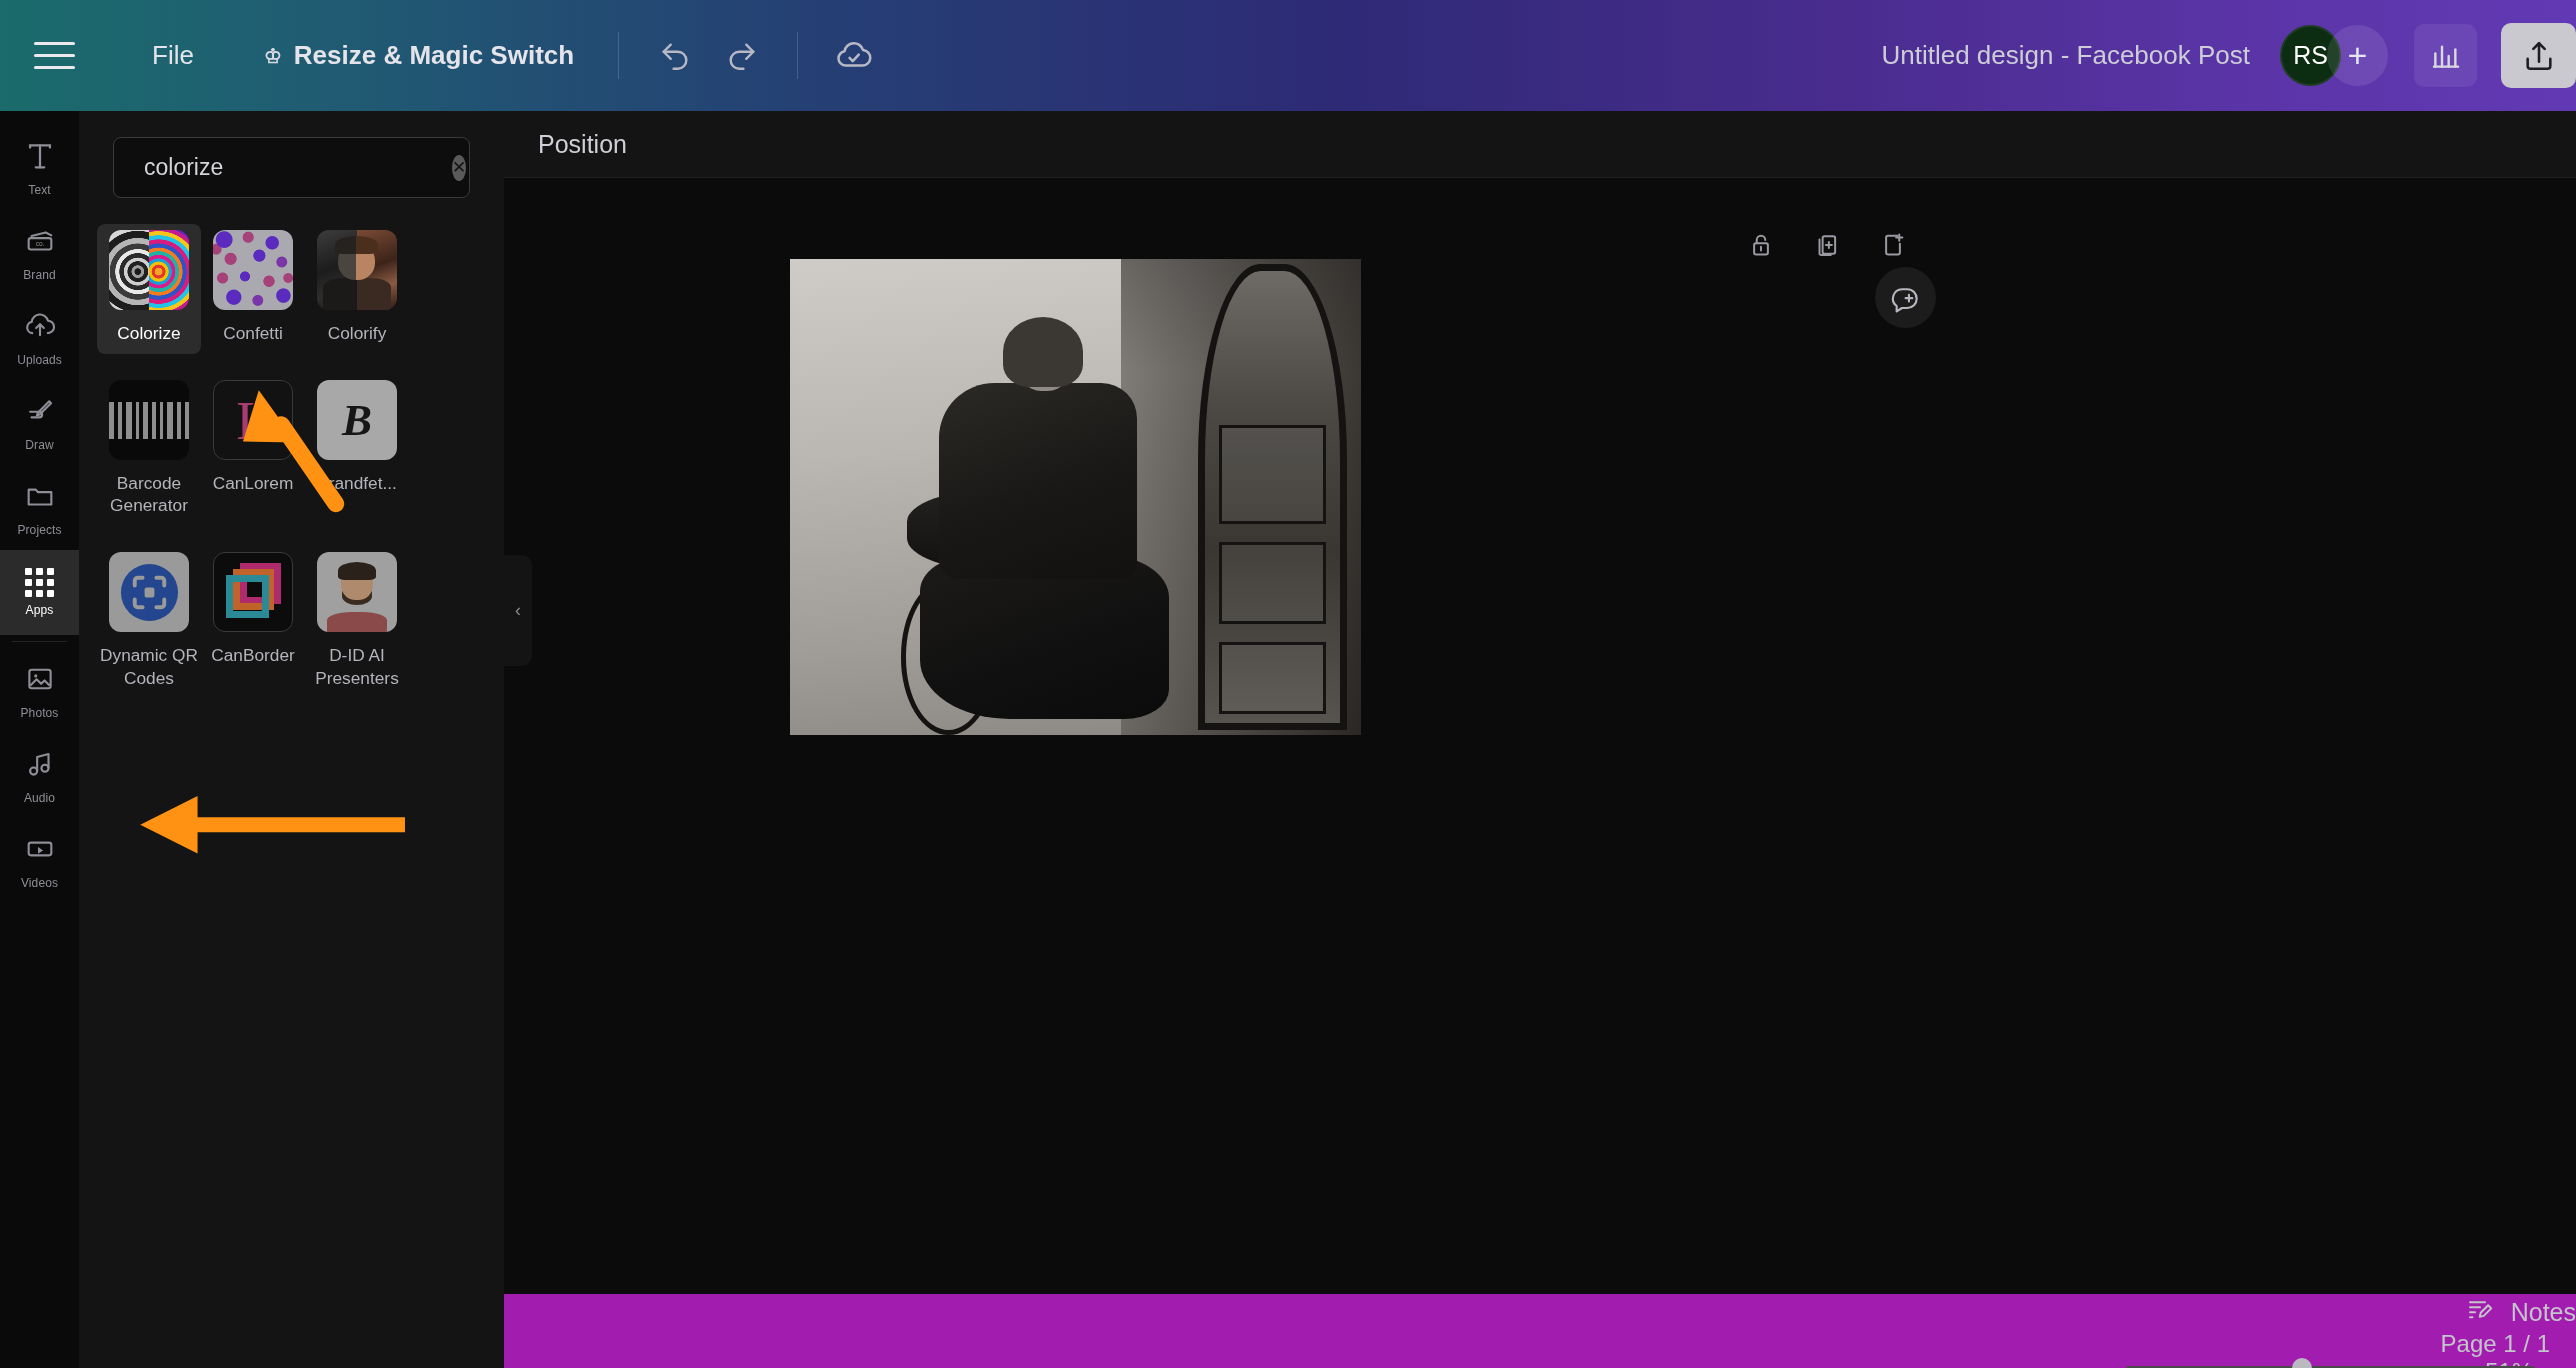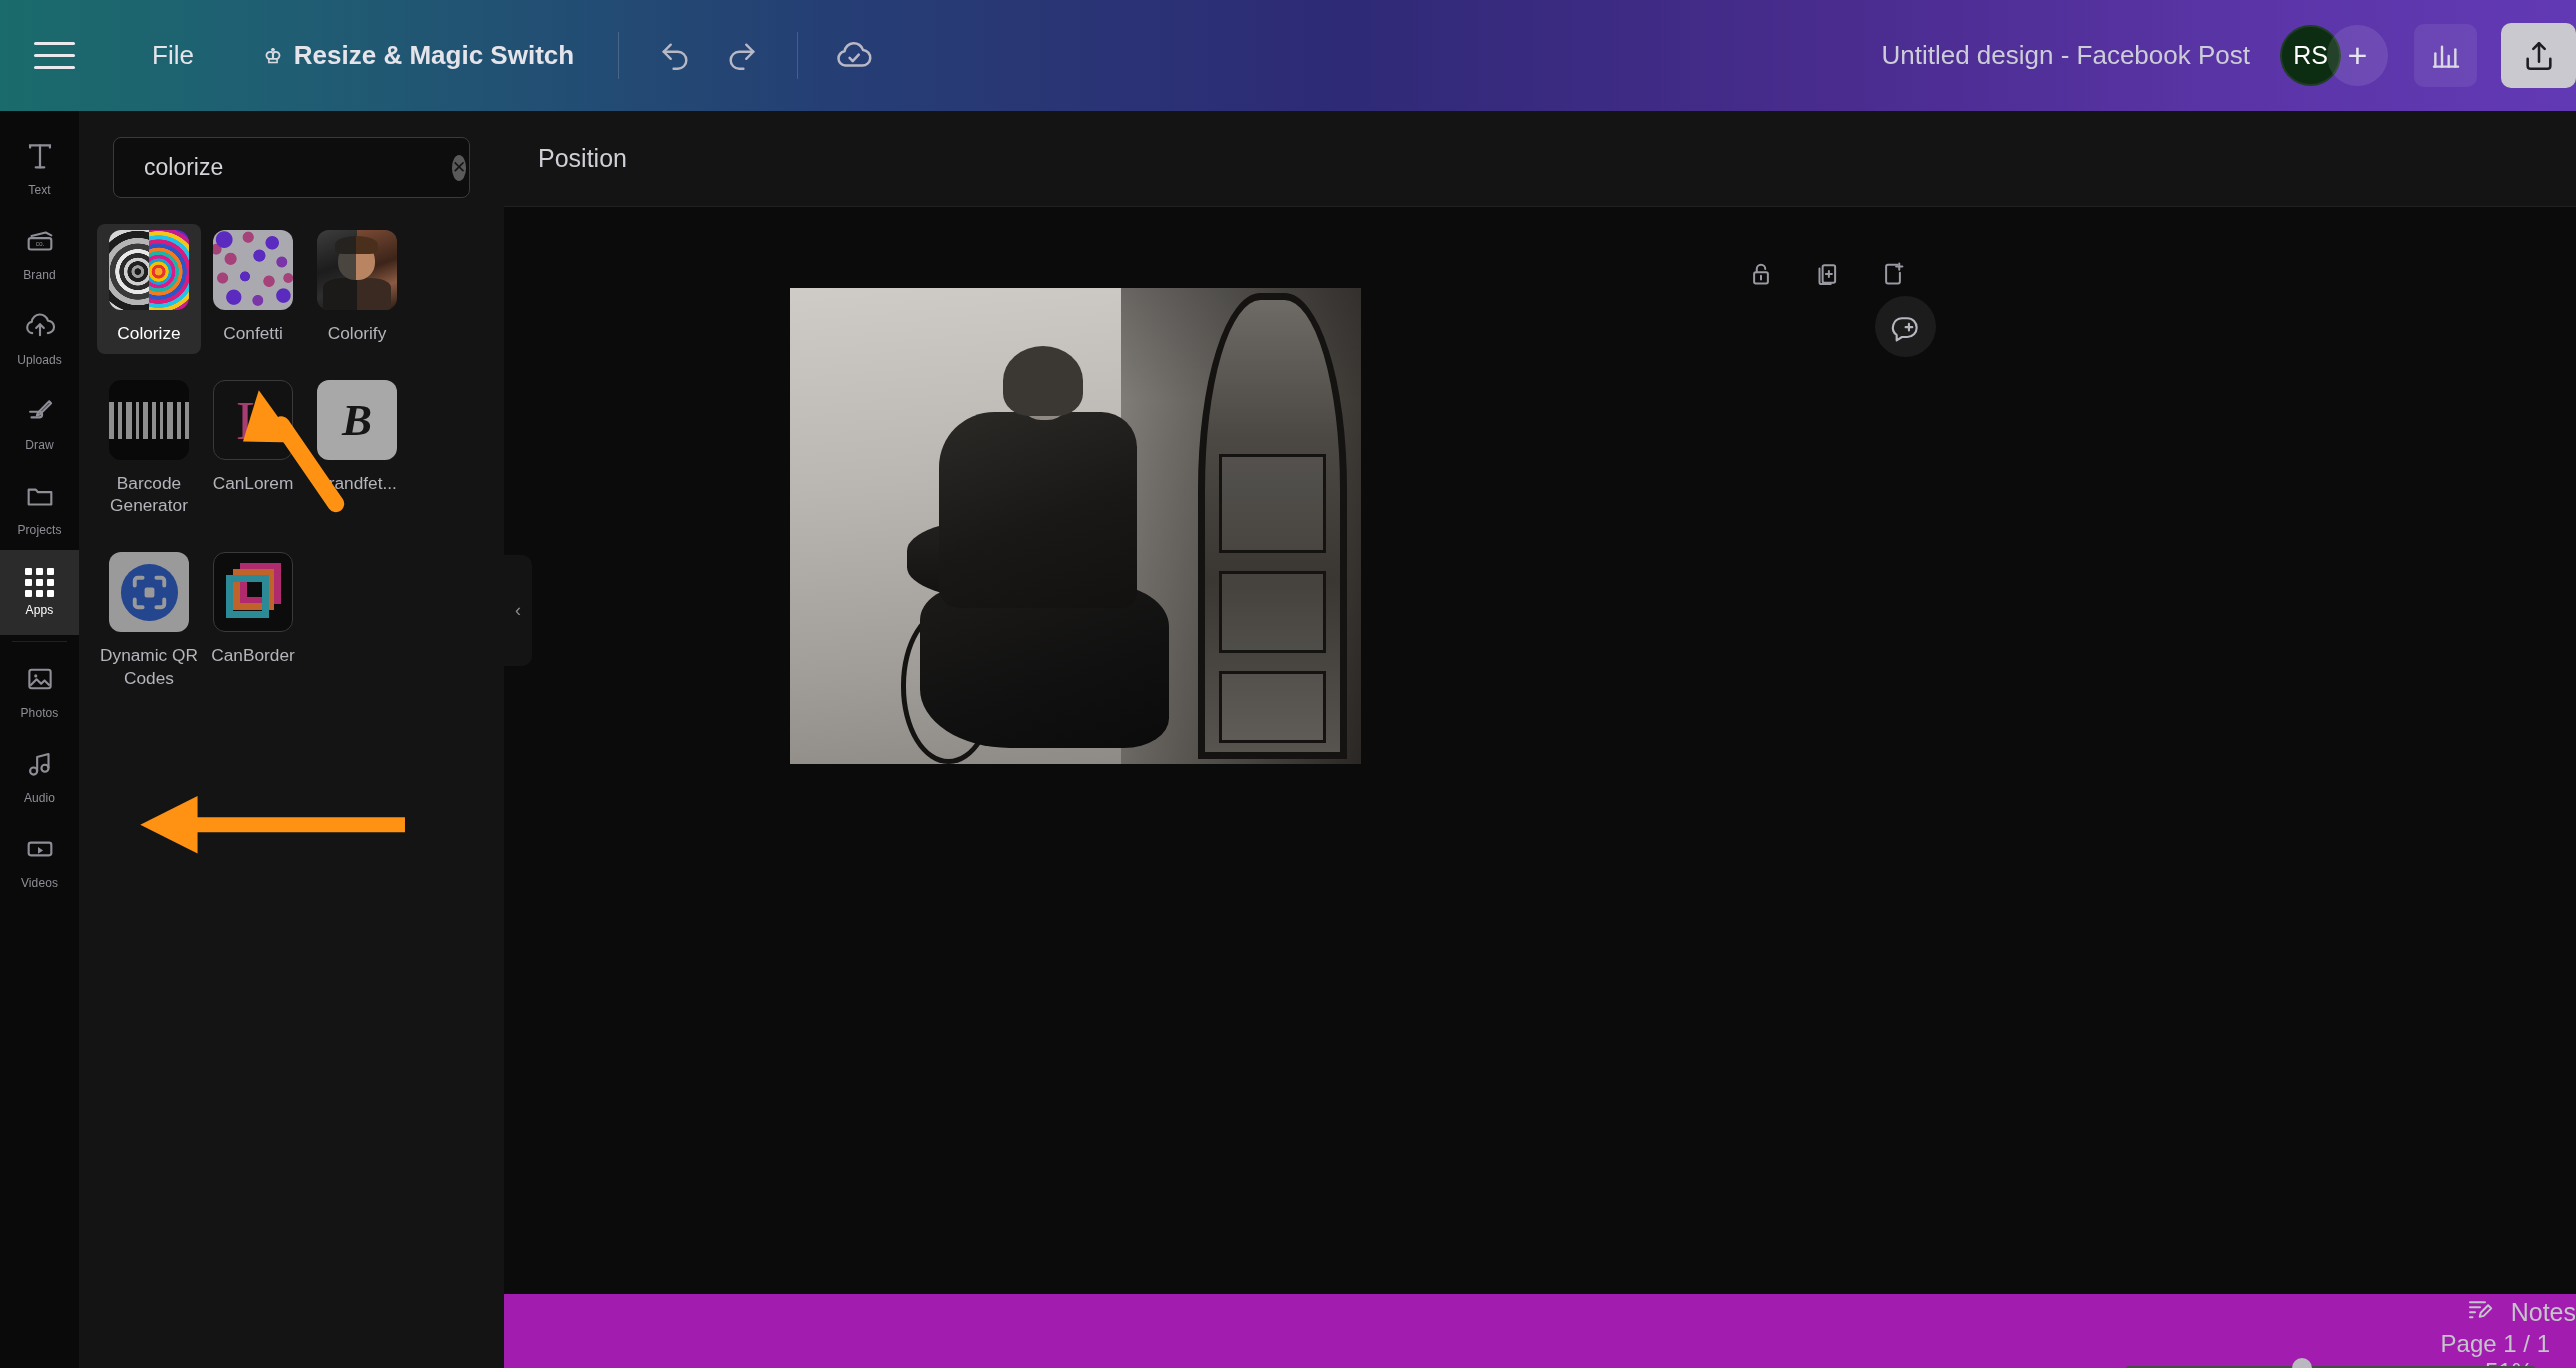--- a/index.html
+++ b/index.html
@@ -204,21 +204,21 @@
     display: flex; align-items: center; justify-content: center;
     color: #8a8a92; font-size: 18px; cursor: pointer; z-index: 16;
   }
 
   
   .canvas-area {
     position: absolute; top: 111px; left: 504px; width: 2072px; height: 1258px;
     background: #111111;
   }
   .context-toolbar {
-    height: 96px; width: 100%; background: #141414;
+    height: 67px; width: 100%; background: #141414;
     display: flex; align-items: center; border-bottom: 1px solid #202020;
   }
   .ctx-position { color: #cfcfd6; font-size: 25px; margin-left: 34px; cursor: pointer; }
 
   .stage { position: relative; width: 100%; height: 1181px; background: #0b0b0b; }
 
   .page-tools {
     position: absolute; left: 1239px; top: 49px; display: flex; gap: 30px; color: #9a9aa2;
   }
   .page-tool { cursor: pointer; width: 36px; height: 36px; display: flex; align-items: center; justify-content: center; }
@@ -595,20 +595,29 @@
 
       <div class="app-cell">
         <div class="app-thumb th-canborder">
           <div class="cb-frame" style="left:26px; top:10px; width:41px; height:41px; border-width:7px; border-color:#b02a6e;"></div>
           <div class="cb-frame" style="left:19px; top:16px; width:41px; height:41px; border-width:7px; border-color:#c0632a;"></div>
           <div class="cb-frame" style="left:12px; top:22px; width:43px; height:43px; border-width:7px; border-color:#2b8a95;"></div>
         </div>
         <div class="app-name">CanBorder</div>
       </div>
 
+      <div class="app-cell">
+        <div class="app-thumb th-did">
+          <div class="d-body"></div>
+            <div class="d-beard"></div>
+            <div class="d-head"></div>
+            <div class="d-hair"></div>
+        </div>
+        <div class="app-name">D-ID AI Presenters</div>
+      </div>
 
     </div>
   </div>
 
   <div class="collapse-handle">
     <span>‹</span>
   </div>
 
   <div class="canvas-area">
 

